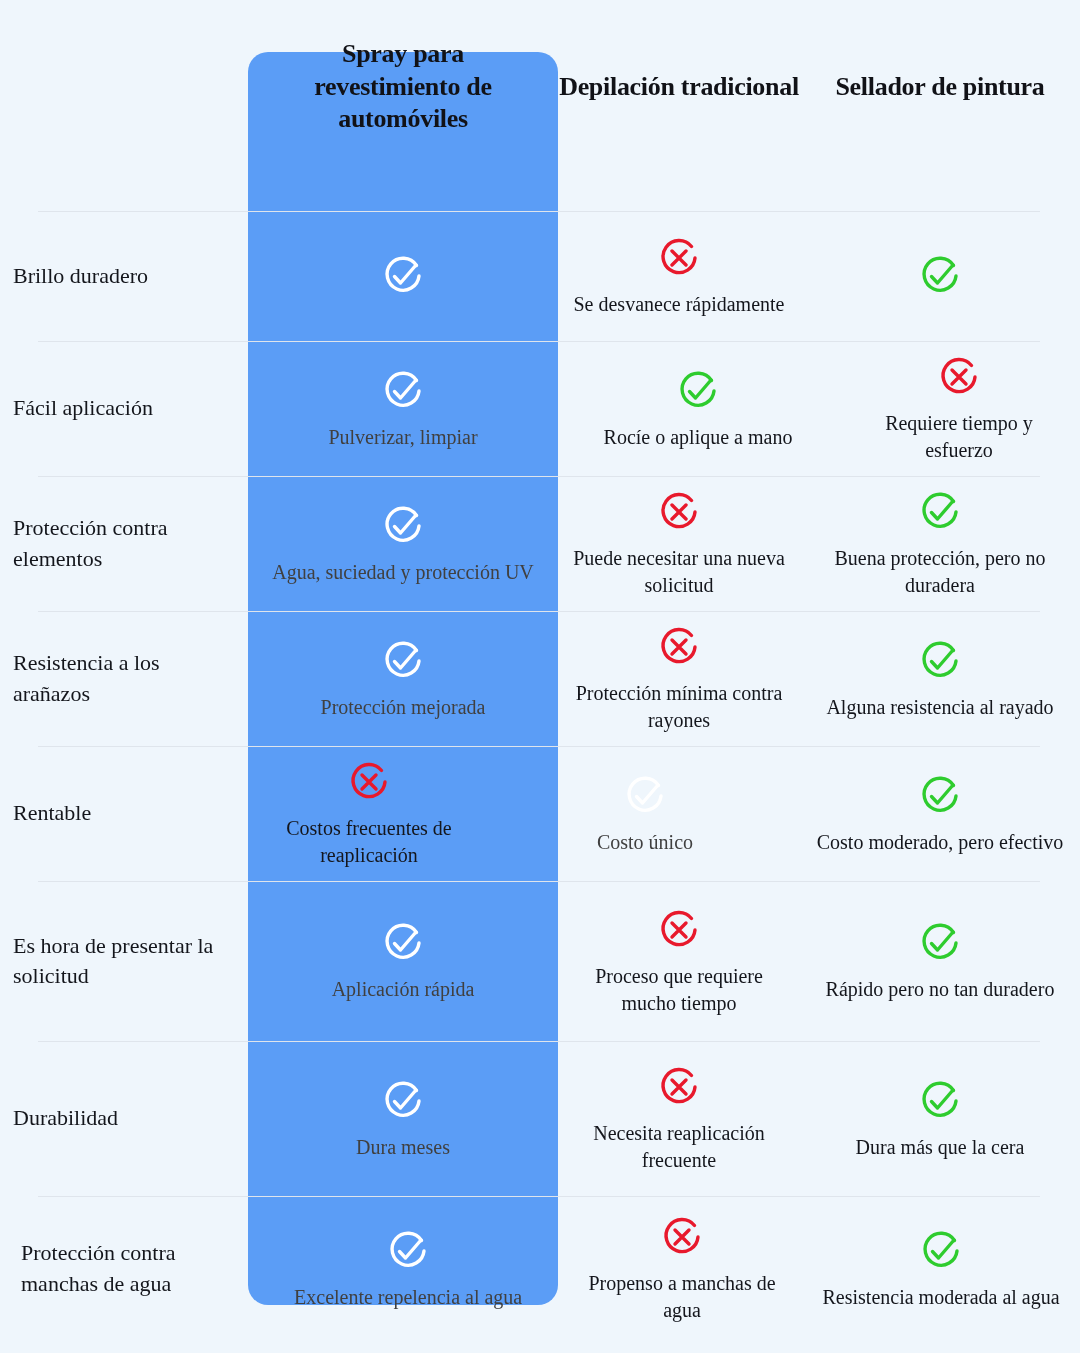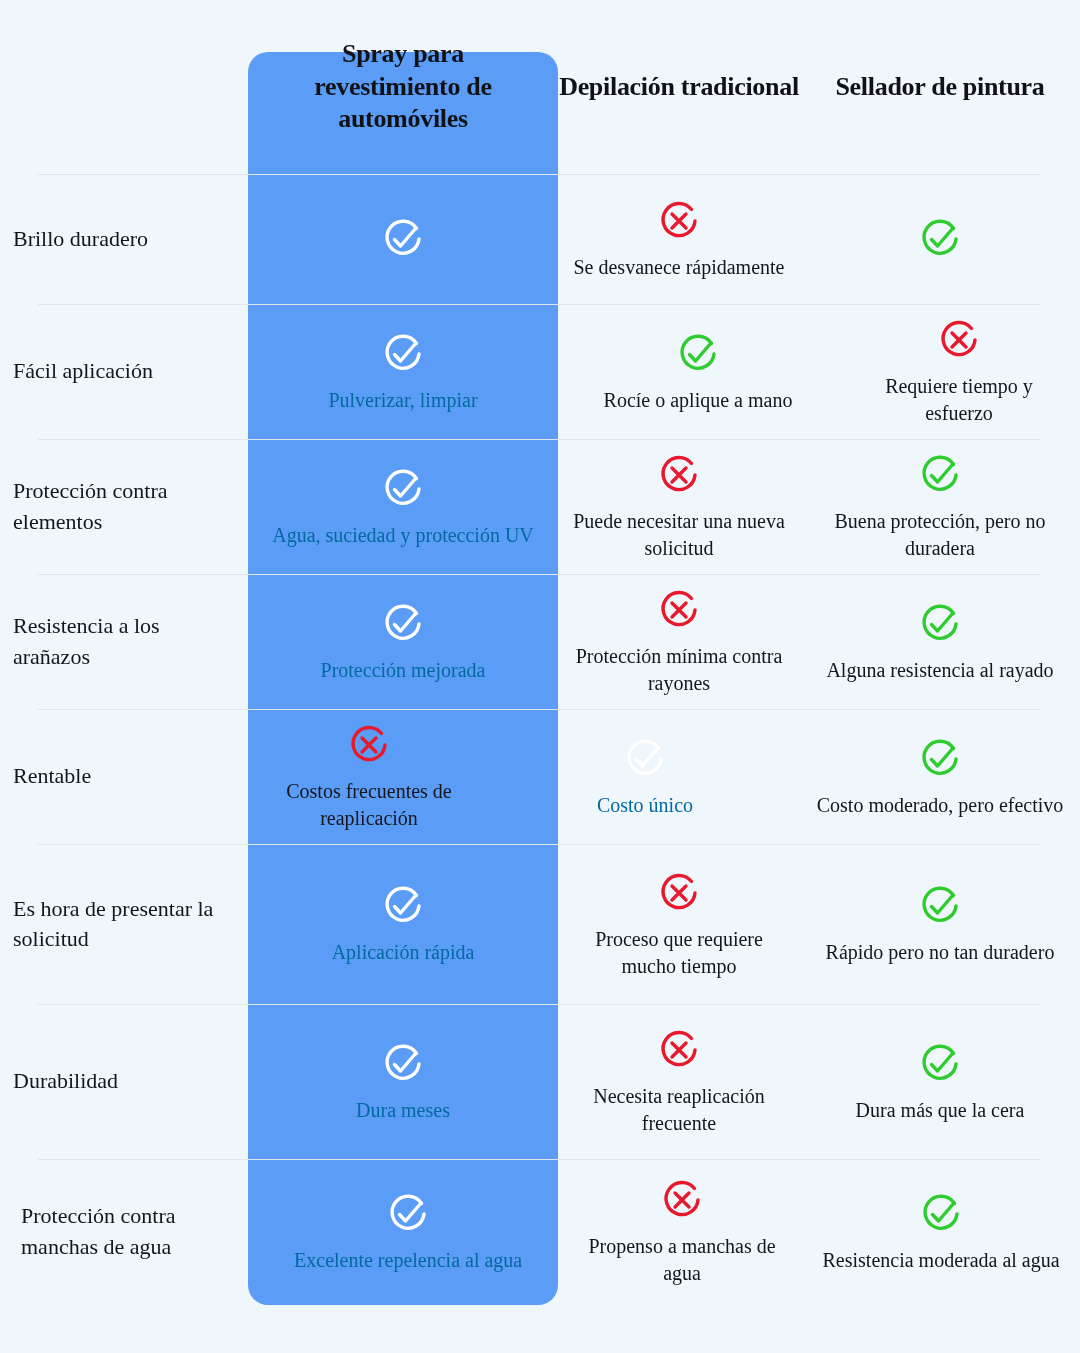--- a/index.html
+++ b/index.html
@@ -110,21 +110,21 @@
 
   .cell-text {
     font-size: 20px;
     line-height: 1.35;
     text-align: center;
     color: #14161c;
     padding: 0 14px;
     margin-top: 10px;
   }
 
-  .cell-a .cell-text { color: #0369a1; }
+  .cell-a .cell-text { color: #404040; }
 
   .cell .icon-wrap + .cell-text { margin-top: 9px; }
   .cell-a.no-text .icon-wrap { margin: 0; }
 
   svg { display: block; }
 </style>
 </head>
 <body>
 
 <div id="table-root">
@@ -135,21 +135,21 @@
         <div class="cell cell-a">
           <div class="header-title">Spray para revestimiento de automóviles</div>
         </div>
         <div class="cell cell-b">
           <div class="header-title">Depilación tradicional</div>
         </div>
         <div class="cell cell-c">
           <div class="header-title">Sellador de pintura</div>
         </div>
       </div>
-      <div class="row body-row" style="height: 130px;">
+      <div class="row body-row" style="height: 130px; margin-top: 37px;">
         <div class="cell cell-label">
           <div class="row-label">Brillo duradero</div>
         </div>
         <div class="cell cell-a no-text">
           <span class="icon-wrap">
             <svg width="48" height="48" viewBox="0 0 48 48">
               <path d="M37.5 13.5 A16 16 0 1 0 40 24" fill="none" stroke="#ffffff" stroke-width="3.4" stroke-linecap="round"></path>
               <path d="M15.5 24.5 L21.5 31 L37 13" fill="none" stroke="#ffffff" stroke-width="3.4" stroke-linecap="round" stroke-linejoin="round"></path>
             </svg>
           </span>

